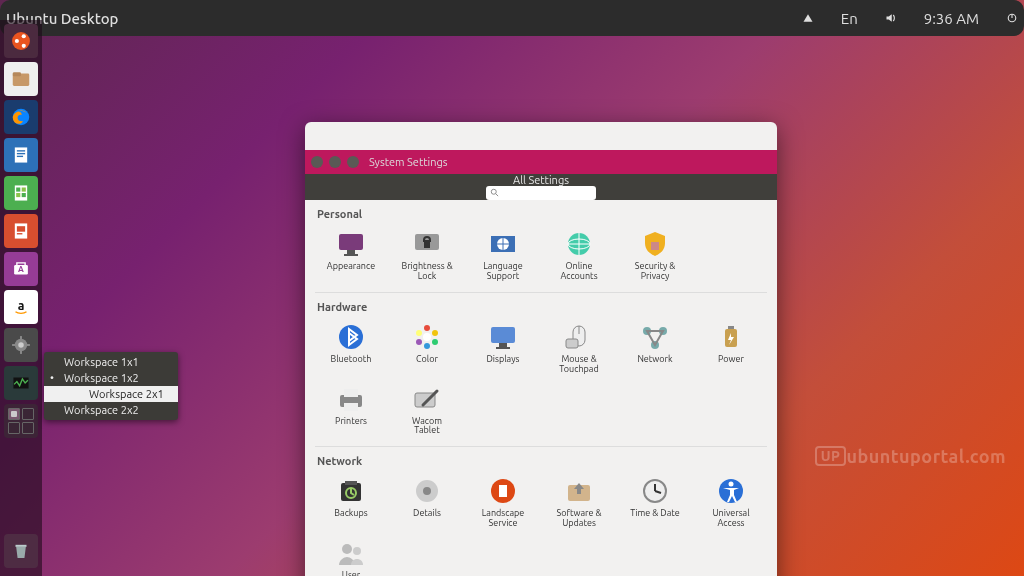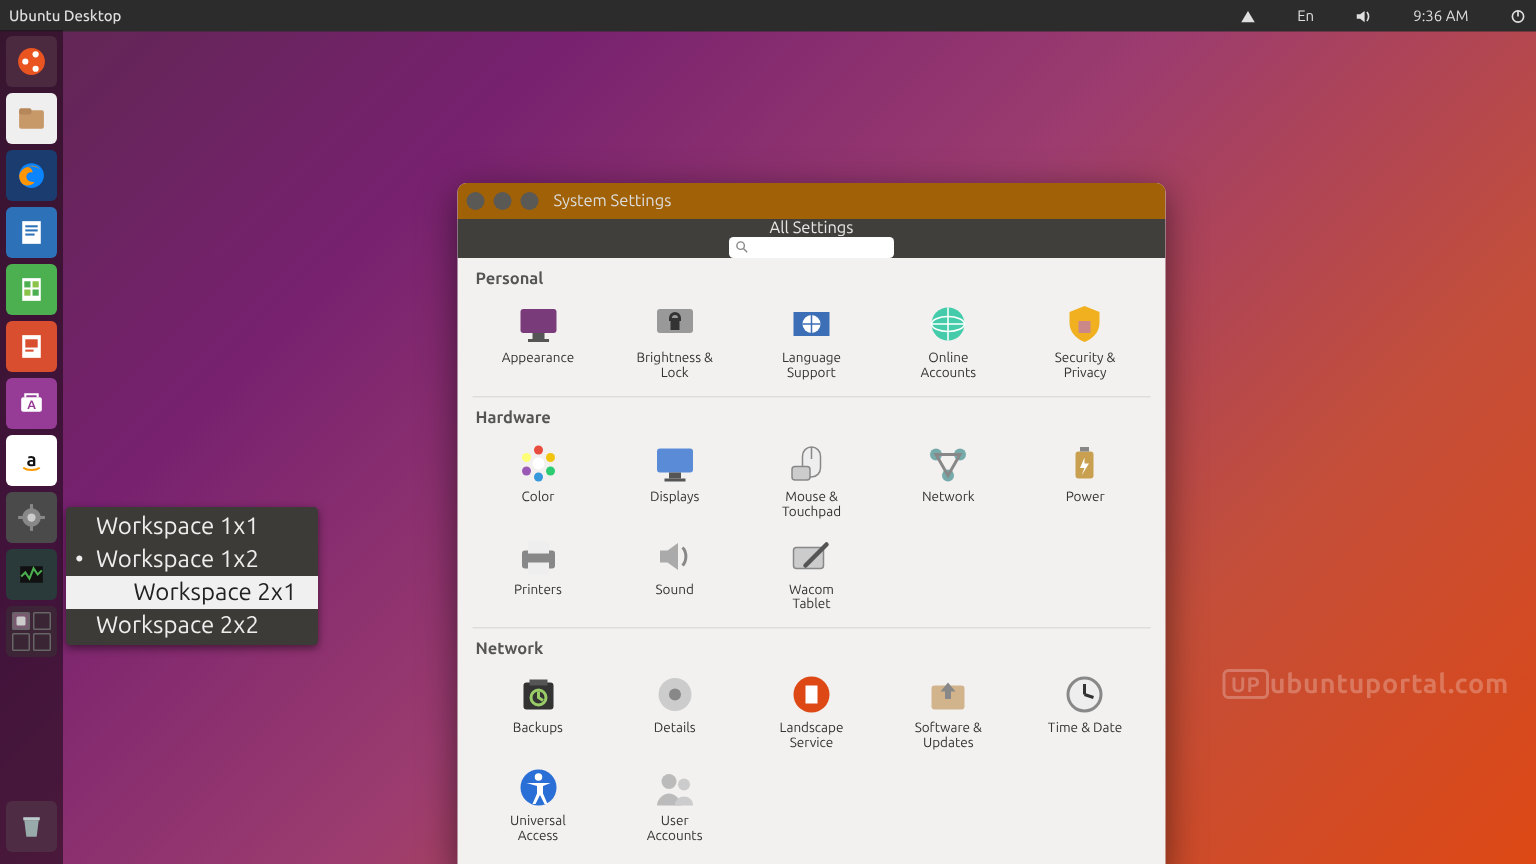--- a/index.html
+++ b/index.html
@@ -1,57 +1,57 @@
 <!DOCTYPE html>
 <html><head>
 <meta charset="utf-8">
 <style>
 * { margin: 0; padding: 0; box-sizing: border-box; font-family: "Ubuntu", "Segoe UI", sans-serif; }
 body { width: 1024px; height: 576px; overflow: hidden; background: linear-gradient(135deg, #5e2750 0%, #77216f 25%, #9c3c6f 50%, #c34e3a 75%, #dd4814 100%); position: relative; }
 
 
-.top-panel { position: absolute; top: 0; left: 0; right: 0; height: 21px; background: #2c2c2c; color: #dfdfdf; display: flex; align-items: center; font-size: 10px; padding: 0 6px; }
+.top-panel { position: absolute; top: 0; left: 0; right: 0; height: 36px; background: #2c2c2c; color: #dfdfdf; display: flex; align-items: center; font-size: 15px; padding: 0 6px; border-radius: 10px; }
 .top-panel .title { font-weight: 500; }
 .top-panel .spacer { flex: 1; }
 .top-panel .indicator { margin-left: 27px; display: flex; align-items: center; gap: 4px; }
 .top-panel .indicator svg { width: 12px; height: 12px; fill: #dfdfdf; }
 
 
 .launcher { position: absolute; top: 20px; left: 0; width: 42px; bottom: 0; background: rgba(30,10,25,0.6); display: flex; flex-direction: column; align-items: center; padding-top: 4px; gap: 4px; }
 .launcher-item { width: 34px; height: 34px; border-radius: 4px; background: #efefef; display: flex; align-items: center; justify-content: center; font-size: 16px; position: relative; }
 .launcher-item.ubuntu { background: #4b2a3f; }
 .launcher-item.trash { margin-top: auto; margin-bottom: 8px; background: rgba(80,50,70,0.8); }
 .launcher-item svg { width: 22px; height: 22px; }
 
 
 .workspace-switcher { width: 34px; height: 34px; display: grid; grid-template-columns: 1fr 1fr; grid-template-rows: 1fr 1fr; gap: 2px; padding: 4px; background: rgba(60,40,55,0.8); border-radius: 4px; }
 .workspace-switcher div { background: #3a2535; border: 1px solid #666; border-radius: 1px; }
 .workspace-switcher div.active { background: #7a5a70; position: relative; }
 .workspace-switcher div.active::after { content:""; position:absolute; inset:2px; background:#ccc; border-radius:1px;}
 
 
-.ws-menu { position: absolute; left: 44px; top: 338px; background: #3c3b37; color: #eee; font-size: 16px; border-radius: 3px; box-shadow: 0 2px 6px rgba(0,0,0,0.5); padding: 2px 0; }
+.ws-menu { position: absolute; left: 44px; top: 352px; background: #3c3b37; color: #eee; font-size: 11px; border-radius: 3px; box-shadow: 0 2px 6px rgba(0,0,0,0.5); padding: 2px 0; }
 .ws-menu-item { padding: 2px 14px 2px 20px; white-space: nowrap; position: relative; }
 .ws-menu-item.current::before { content: "•"; position: absolute; left: 6px; }
 .ws-menu-item.hover { background: #f0f0f0; color: #222; padding-left: 45px; }
 
 
 .window { position: absolute; left: 305px; top: 122px; width: 472px; background: #f2f1f0; border-radius: 6px 6px 4px 4px; box-shadow: 0 6px 24px rgba(0,0,0,0.5); overflow: hidden; }
-.titlebar { height: 24px; background: #a16207; display: flex; align-items: center; padding: 0 6px; gap: 6px; }
+.titlebar { height: 24px; background: #be185d; display: flex; align-items: center; padding: 0 6px; gap: 6px; margin-top: 28px; }
 .titlebar .wbtn { width: 12px; height: 12px; border-radius: 50%; background: #5a5955; display:inline-block; }
 .titlebar .wtitle { color: #dcdcdc; font-size: 11px; margin-left: 4px; }
 .toolbar { height: 26px; background: #403f3b; display: flex; align-items: center; padding: 0 10px; flex-direction: column; }
 .toolbar .crumb { color: #e6e6e6; font-size: 11px; }
 .toolbar .spacer { flex: 1; }
 .toolbar .search { width: 110px; height: 16px; background: #fff; border-radius: 3px; display: flex; align-items: center; padding: 0 4px; }
 .toolbar .search svg { width: 10px; height: 10px; fill: #888; }
 .toolbar .search input { border: none; outline: none; font-size: 10px; width: 90px; background: transparent; }
 
 .section-title { font-size: 11px; font-weight: 700; color: #555; padding: 8px 12px 0 12px; }
-.grid { display: grid; grid-template-columns: repeat(5, 1fr); padding: 4px 8px 6px 8px; }
+.grid { display: grid; grid-template-columns: repeat(6, 1fr); padding: 4px 8px 6px 8px; }
 .item { display: flex; flex-direction: column; align-items: center; padding: 4px 0; cursor: pointer; }
 .item .ic { width: 32px; height: 32px; border-radius: 4px; display: flex; align-items: center; justify-content: center; margin-bottom: 2px; }
 .item .lbl { font-size: 9px; color: #333; text-align: center; line-height: 1.1; max-width: 56px; }
 hr.sep { border: none; border-top: 1px solid #ddd; margin: 0 10px; }
 
 .watermark { position: absolute; right: 18px; bottom: 110px; color: rgba(255,255,255,0.25); font-size: 18px; font-weight: 700; letter-spacing: 0.5px; display:flex; align-items:center; gap:0;}
 .watermark .logo { border: 2px solid rgba(255,255,255,0.25); border-radius: 4px; padding: 0 4px; font-size: 14px;}
 </style>
 </head>
 <body>
@@ -248,20 +248,29 @@
         <div class="lbl">Security &amp; Privacy</div>
       </div>
   </div>
   <hr class="sep">
 
   <div class="section-title">Hardware</div>
   <div class="grid">
     <div class="item">
         <div class="ic">
           <svg width="32" height="32">
+            <circle cx="16" cy="16" r="12" fill="#2a6fd6"></circle>
+            <path d="M14 8l8 6-8 6V8zm0 16l8-6-8-6v12z" fill="none" stroke="#fff" stroke-width="2"></path>
+          </svg>
+        </div>
+        <div class="lbl">Bluetooth</div>
+      </div>
+    <div class="item">
+        <div class="ic">
+          <svg width="32" height="32">
             <g transform="translate(16 16)">
               <circle r="4" fill="#fff"></circle>
               <circle cx="0" cy="-9" r="3" fill="#e74c3c"></circle>
               <circle cx="8" cy="-4" r="3" fill="#f1c40f"></circle>
               <circle cx="8" cy="5" r="3" fill="#2ecc71"></circle>
               <circle cx="0" cy="9" r="3" fill="#3498db"></circle>
               <circle cx="-8" cy="5" r="3" fill="#9b59b6"></circle>
               <circle cx="-8" cy="-4" r="3" fill="#ff7"></circle>
             </g>
           </svg>
@@ -316,29 +325,20 @@
             <rect x="5" y="12" width="22" height="12" rx="2" fill="#888"></rect>
             <rect x="9" y="6" width="14" height="8" fill="#eee"></rect>
             <rect x="9" y="20" width="14" height="8" fill="#eee"></rect>
           </svg>
         </div>
         <div class="lbl">Printers</div>
       </div>
     <div class="item">
         <div class="ic">
           <svg width="32" height="32">
-            <path d="M6 12h5l7-5v18l-7-5H6z" fill="#aaa"></path>
-            <path d="M21 10c3 3 3 9 0 12" fill="none" stroke="#888" stroke-width="2"></path>
-          </svg>
-        </div>
-        <div class="lbl">Sound</div>
-      </div>
-    <div class="item">
-        <div class="ic">
-          <svg width="32" height="32">
             <rect x="4" y="10" width="20" height="14" rx="2" fill="#ccc" stroke="#888"></rect>
             <line x1="12" y1="22" x2="26" y2="8" stroke="#555" stroke-width="3" stroke-linecap="round"></line>
           </svg>
         </div>
         <div class="lbl">Wacom Tablet</div>
       </div>
   </div>
   <hr class="sep">
 
   <div class="section-title">Network</div>

